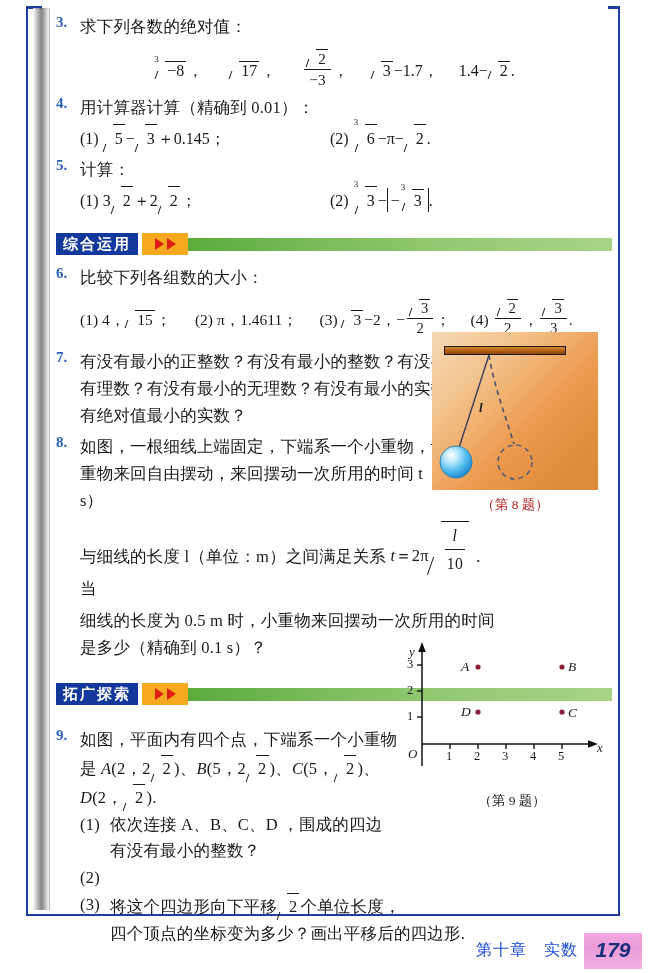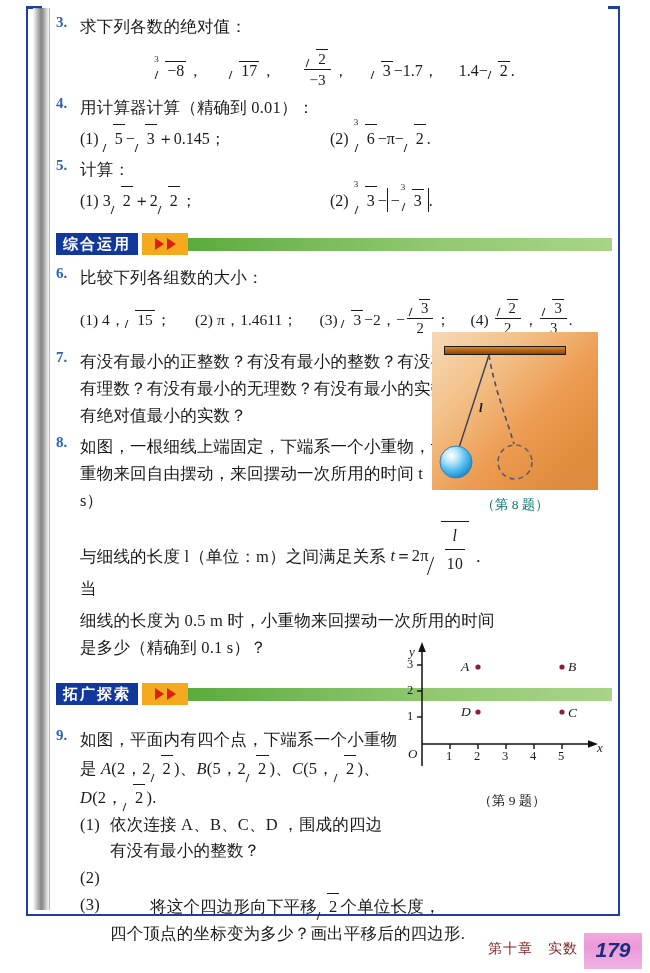--- a/index.html
+++ b/index.html
@@ -109,38 +109,38 @@
   .fig8 .box{
     width:166px;height:158px;position:relative;overflow:hidden;
     background:linear-gradient(135deg,#f6d9b6 0%,#f3c28b 28%,#ec9a4f 60%,#e08c3e 85%,#dd8a3c 100%);
   }
   .fig8 .support{
     position:absolute;left:12px;top:14px;width:122px;height:9px;
     background:linear-gradient(to bottom,#d4862a,#b05f12 55%,#8c4509);
     border:1.3px solid #1b1b1b;box-sizing:border-box;
   }
   .fig8 .cap{
-    text-align:center;font-size:13.5px;margin-top:6px;color:#0f766e;
+    text-align:center;font-size:13.5px;margin-top:6px;color:#b91c1c;
   }
   .fig8 svg{position:absolute;left:0;top:0;}
   .fig8 .lab-l{
     position:absolute;left:47px;top:68px;font-style:italic;font-size:13px;font-weight:600;
   }
 
   
   .fig9{position:absolute;left:404px;top:636px;width:216px;}
   .fig9 .box{position:relative;width:216px;height:150px;}
   .fig9 .cap{text-align:center;font-size:13.5px;margin-top:6px;}
   .fig9 svg{position:absolute;left:0;top:0;}
 
   
   .footer{position:absolute;left:0;top:935px;width:650px;height:32px;}
   .footer .chap{
     position:absolute;right:72px;top:5px;
-    color:#7f1d1d;font-size:14px;letter-spacing:1px;
+    color:#1d4ed8;font-size:16px;letter-spacing:1px;
     font-family:"Liberation Sans","DejaVu Sans",sans-serif;
   }
   .footer .pgbox{
     position:absolute;right:8px;top:-2px;width:58px;height:36px;
     background:linear-gradient(to bottom,#f3a8e0 0%,#eb9ad8 40%,#f0b3e4 100%);
   }
   .footer .pgnum{
     position:absolute;right:8px;top:2px;width:58px;height:26px;
     text-align:center;line-height:26px;
     color:#1a2f7a;font-size:21px;font-weight:700;font-style:italic;
@@ -278,21 +278,21 @@
             <span>依次连接 A、B、C、D ，围成的四边</span><br>
             <span>有没有最小的整数？</span>
           </span>
         </div>
         <div style="display:flex;">
           <span style="width:30px;flex:0 0 30px;">(2)</span>
         </div>
         <div style="display:flex;width:470px;">
           <span style="width:30px;flex:0 0 30px;">(3)</span>
           <span>
-            <span style="white-space:nowrap;margin-left:40px;">将这个四边形向下平移<span class="m rad"><span class="tick"></span><span class="bar">2</span></span>个单位长度，</span><br>
+            <span style="white-space:nowrap;">将这个四边形向下平移<span class="m rad"><span class="tick"></span><span class="bar">2</span></span>个单位长度，</span><br>
             <span style="white-space:nowrap;">四个顶点的坐标变为多少？画出平移后的四边形.</span>
           </span>
         </div>
       </div>
     </div>
 
   </div>
 
   <div class="fig8">
     <div class="box">

